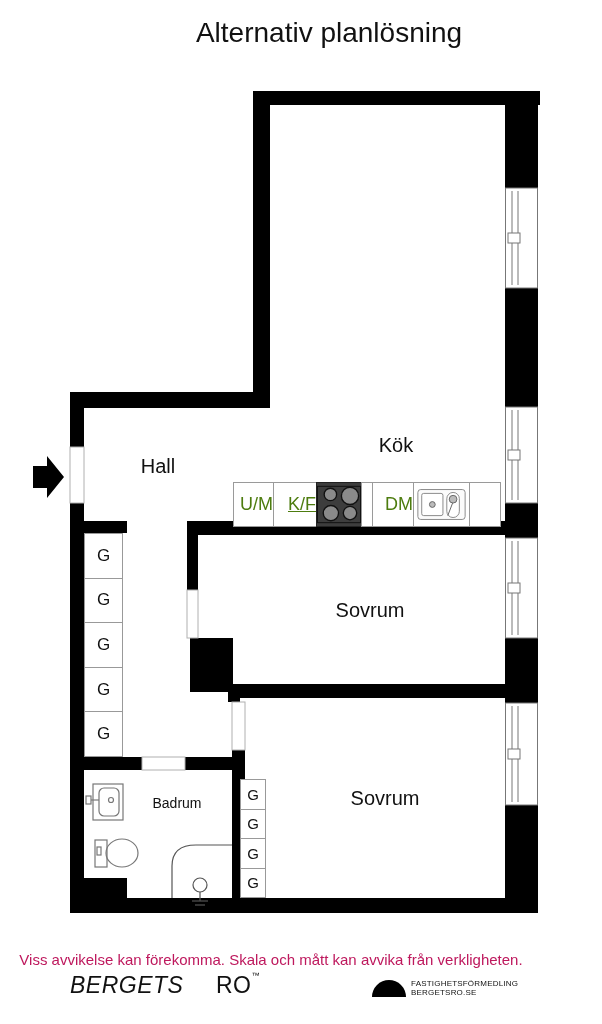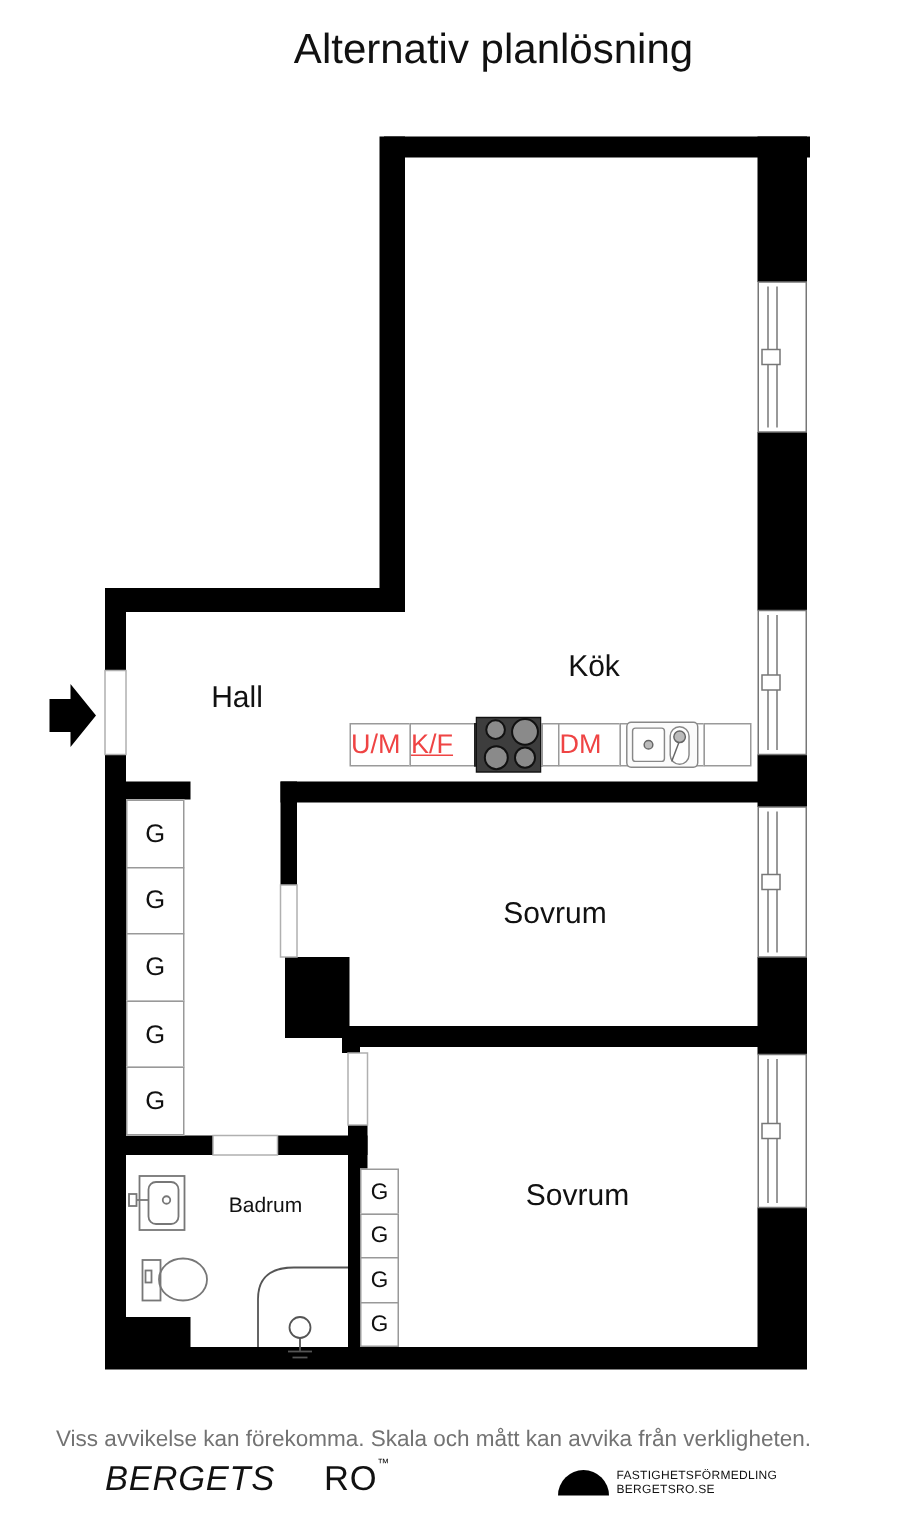--- a/index.html
+++ b/index.html
@@ -10,39 +10,39 @@
   .label{
     position:absolute;transform:translate(-50%,-50%);
     white-space:nowrap;color:#111;
   }
   .title{font-size:28px;margin-left:28px;}
   .room{font-size:20px;}
   .room-sm{font-size:14px;}
   .plan-svg{position:absolute;left:0;top:0;}
   
   .ccell{
-    position:absolute;top:482px;height:29px;box-sizing:border-box;
+    position:absolute;top:482px;height:45px;box-sizing:border-box;
     border:1px solid #9a9a9a;background:#fff;display:flex;
-    align-items:center;justify-content:flex-start;font-size:18px;color:#ef4444;
+    align-items:center;justify-content:flex-end;font-size:18px;color:#4d7c0f;
   }
   .ccell.dark{background:#3d3d3d;border-color:#222;padding:0;}
   .ccell svg{display:block;}
   
   .gcol{position:absolute;display:flex;flex-direction:column;}
   .gcell{
     flex:1;box-sizing:border-box;border:1px solid #999;margin-top:-1px;
     background:#fff;display:flex;align-items:center;justify-content:center;
   }
   .gcol-left .gcell{font-size:17px;}
   .gcol-right .gcell{font-size:15px;}
   .gcol .gcell:first-child{margin-top:0;}
   
   .disclaimer{
     position:absolute;left:0;top:951px;width:542px;text-align:center;
-    font-size:15px;color:#737373;padding-left:18px;
+    font-size:15px;color:#be185d;
   }
   .brand-left{position:absolute;left:70px;top:972px;font-size:23px;letter-spacing:.5px;font-style:italic;}
   .brand-right{position:absolute;left:216px;top:972px;font-size:23px;letter-spacing:.5px;text-align:right;}
   .brand-right sup{font-size:8px;vertical-align:top;line-height:1;}
   .agency-dome{
     position:absolute;left:372px;top:980px;width:34px;height:17px;
     background:#000;border-radius:17px 17px 0 0;
   }
   .agency-text{
     position:absolute;left:411px;top:980px;font-size:8px;line-height:8.5px;

